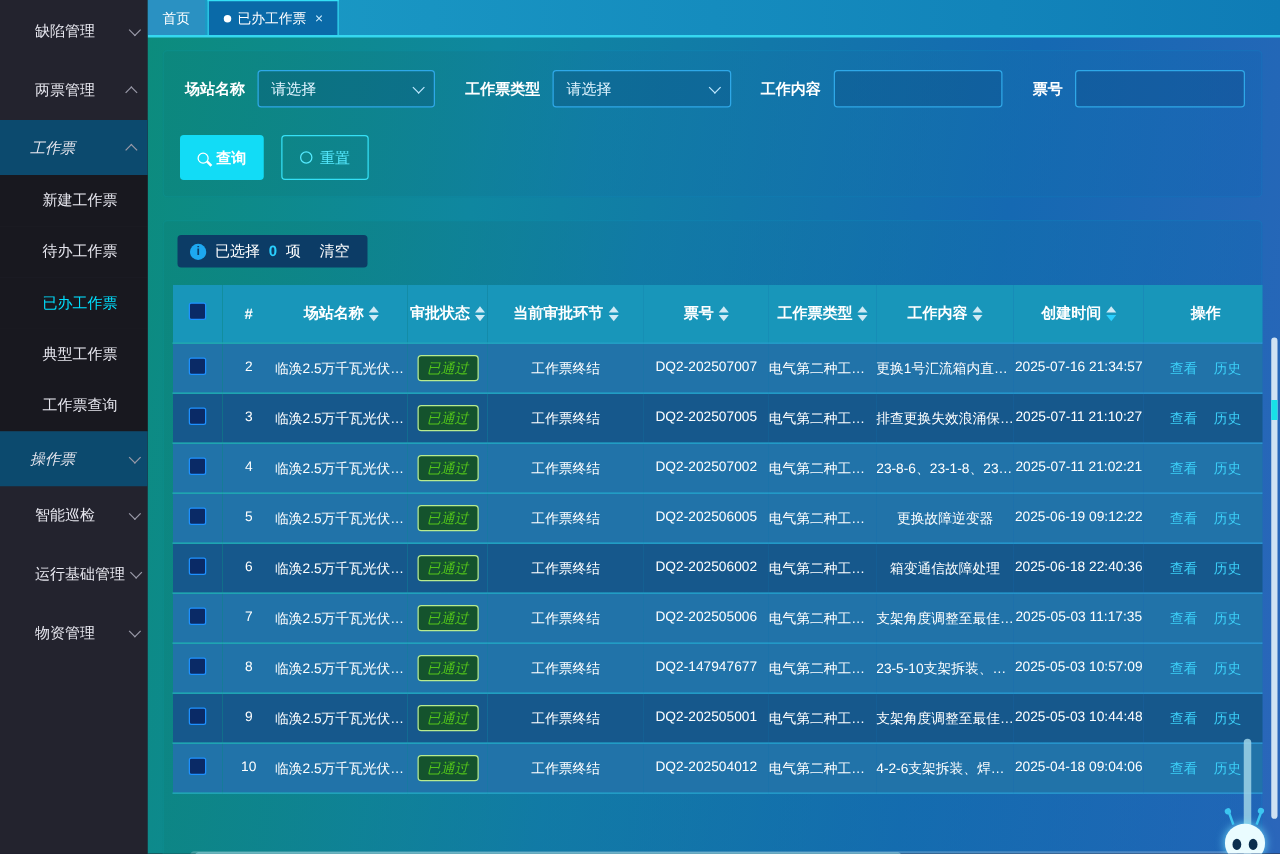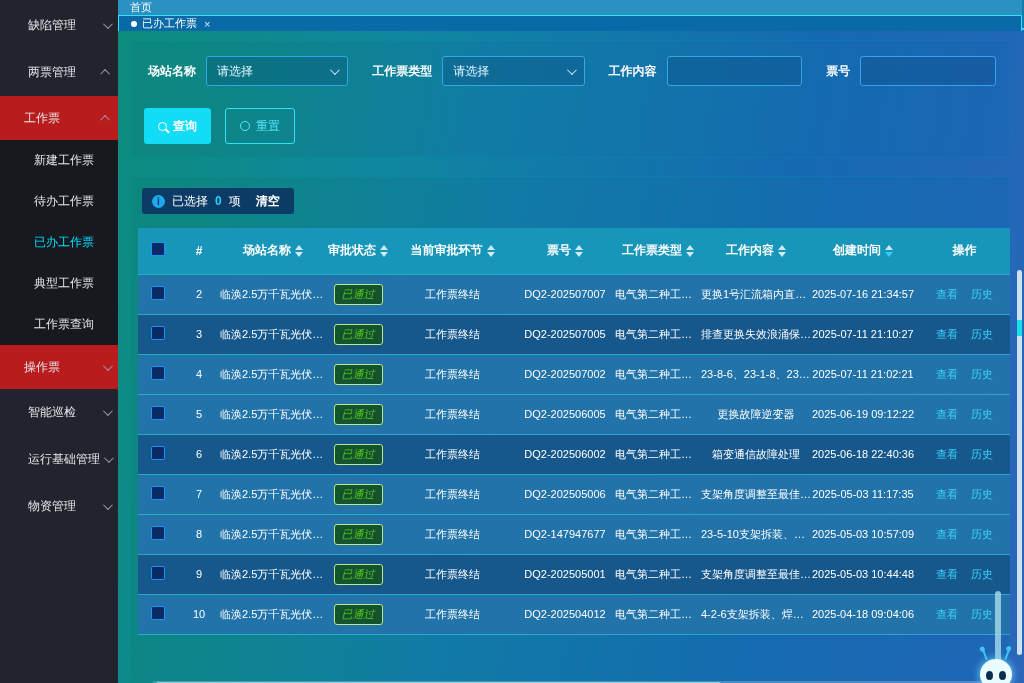--- a/index.html
+++ b/index.html
@@ -7,35 +7,35 @@
     font-family:"Liberation Sans","DejaVu Sans",sans-serif; }
   body { display:flex; background:#23232e; }
 
   
   .sidebar { width:118px; height:683px; background:#23232e; flex:0 0 118px;
     padding-top:2px; color:#e6e6ee; font-size:12px; position:relative; z-index:5;}
   .side-item { display:flex; align-items:center; justify-content:space-between;
     cursor:pointer; padding-right:8px; }
   .side-item .lbl { white-space:nowrap; }
   .lv1 { height:47px; padding-left:28px; }
-  .lv2 { height:44px; padding-left:24px; background:#b91c1c; }
+  .lv2 { height:44px; padding-left:24px; background:#0c4a6e;font-style:italic; }
   .lv3 { height:41px; padding-left:34px; background:#18181f; }
   .side-item.active .lbl { color:#00e0ff; }
   .chev { width:7px; height:7px; border-right:1.4px solid #9a9aa8; border-bottom:1.4px solid #9a9aa8;
     display:inline-block; flex:0 0 auto; margin-left:4px;}
   .chev.down { transform:rotate(45deg) translateY(-2px); }
   .chev.up   { transform:rotate(-135deg) translateY(-2px); }
 
   
   .main { flex:1; height:683px; position:relative; overflow:hidden;
     background:linear-gradient(100deg,#0c8c7c 0%,#0f87a0 28%,#1569b2 70%,#2b66ba 100%); }
 
   
   .tabbar { height:30px; background:linear-gradient(90deg,#1b9cc6,#0f7cb6);
-    border-bottom:2px solid #35d8f0; display:flex; align-items:stretch;flex-direction:column; }
+    border-bottom:2px solid #35d8f0; display:flex; align-items:stretch; }
   .tab { display:flex; align-items:center; gap:5px; padding:0 12px; color:#fff;
     font-size:11px; cursor:pointer; background:#2a91c2; margin-right:2px;}
   .tab.active { background:#0a6aa8; border:1px solid #35e0f5; border-bottom:none; }
   .tab .dot { width:6px; height:6px; border-radius:50%; background:#fff; }
   .tab .close { font-size:11px; color:#cfeeff; margin-left:2px; }
 
   .cards { position:absolute; left:12px; right:14px; top:40px; bottom:0; }
 
   .card { border-radius:4px; background:linear-gradient(100deg,rgba(12,135,125,.85),rgba(17,120,165,.55) 40%,rgba(21,100,180,.45));
     box-shadow:0 0 0 1px rgba(0,220,255,.08) inset; }
@@ -68,21 +68,21 @@
   
   .table-card { padding:12px 8px 0; height:516px; position:relative; overflow:hidden;}
   .tool-row { display:flex; gap:14px; margin-bottom:18px; padding-left:4px;}
   .sel-bar { display:inline-flex; align-items:center; gap:7px; background:#0c3c66;
     border-radius:3px; height:26px; padding:0 14px 0 10px; color:#fff; font-size:12px;
     margin-bottom:14px; margin-left:4px;}
   .icon-info { width:13px; height:13px; border-radius:50%; background:#1da8f0; color:#0c3c66;
     font-size:10px; font-weight:bold; display:inline-flex; align-items:center; justify-content:center;
     font-style:normal;}
   .sel-count { color:#2ad0ff; font-weight:bold; }
-  .sel-clear { margin-left:8px; cursor:pointer; font-weight:bold;}
+  .sel-clear { margin-left:8px; cursor:pointer; font-weight:normal;}
 
   table { border-collapse:collapse; table-layout:fixed; width:876px; }
   th, td { font-size:11px; color:#fff; text-align:center; overflow:hidden;
     white-space:nowrap; text-overflow:ellipsis; border-bottom:1px solid rgba(60,210,240,.55); }
   thead th { background:#1896ba; height:46px; font-weight:bold; font-size:12px; }
   tbody td { height:40px; }
   tr.light td { background:#2173a9; }
   tr.dark  td { background:#16588c; }
   .sorter { display:inline-flex; flex-direction:column; vertical-align:middle; margin-left:4px; line-height:0;}
   .car { width:0; height:0; border-left:4px solid transparent; border-right:4px solid transparent; }

